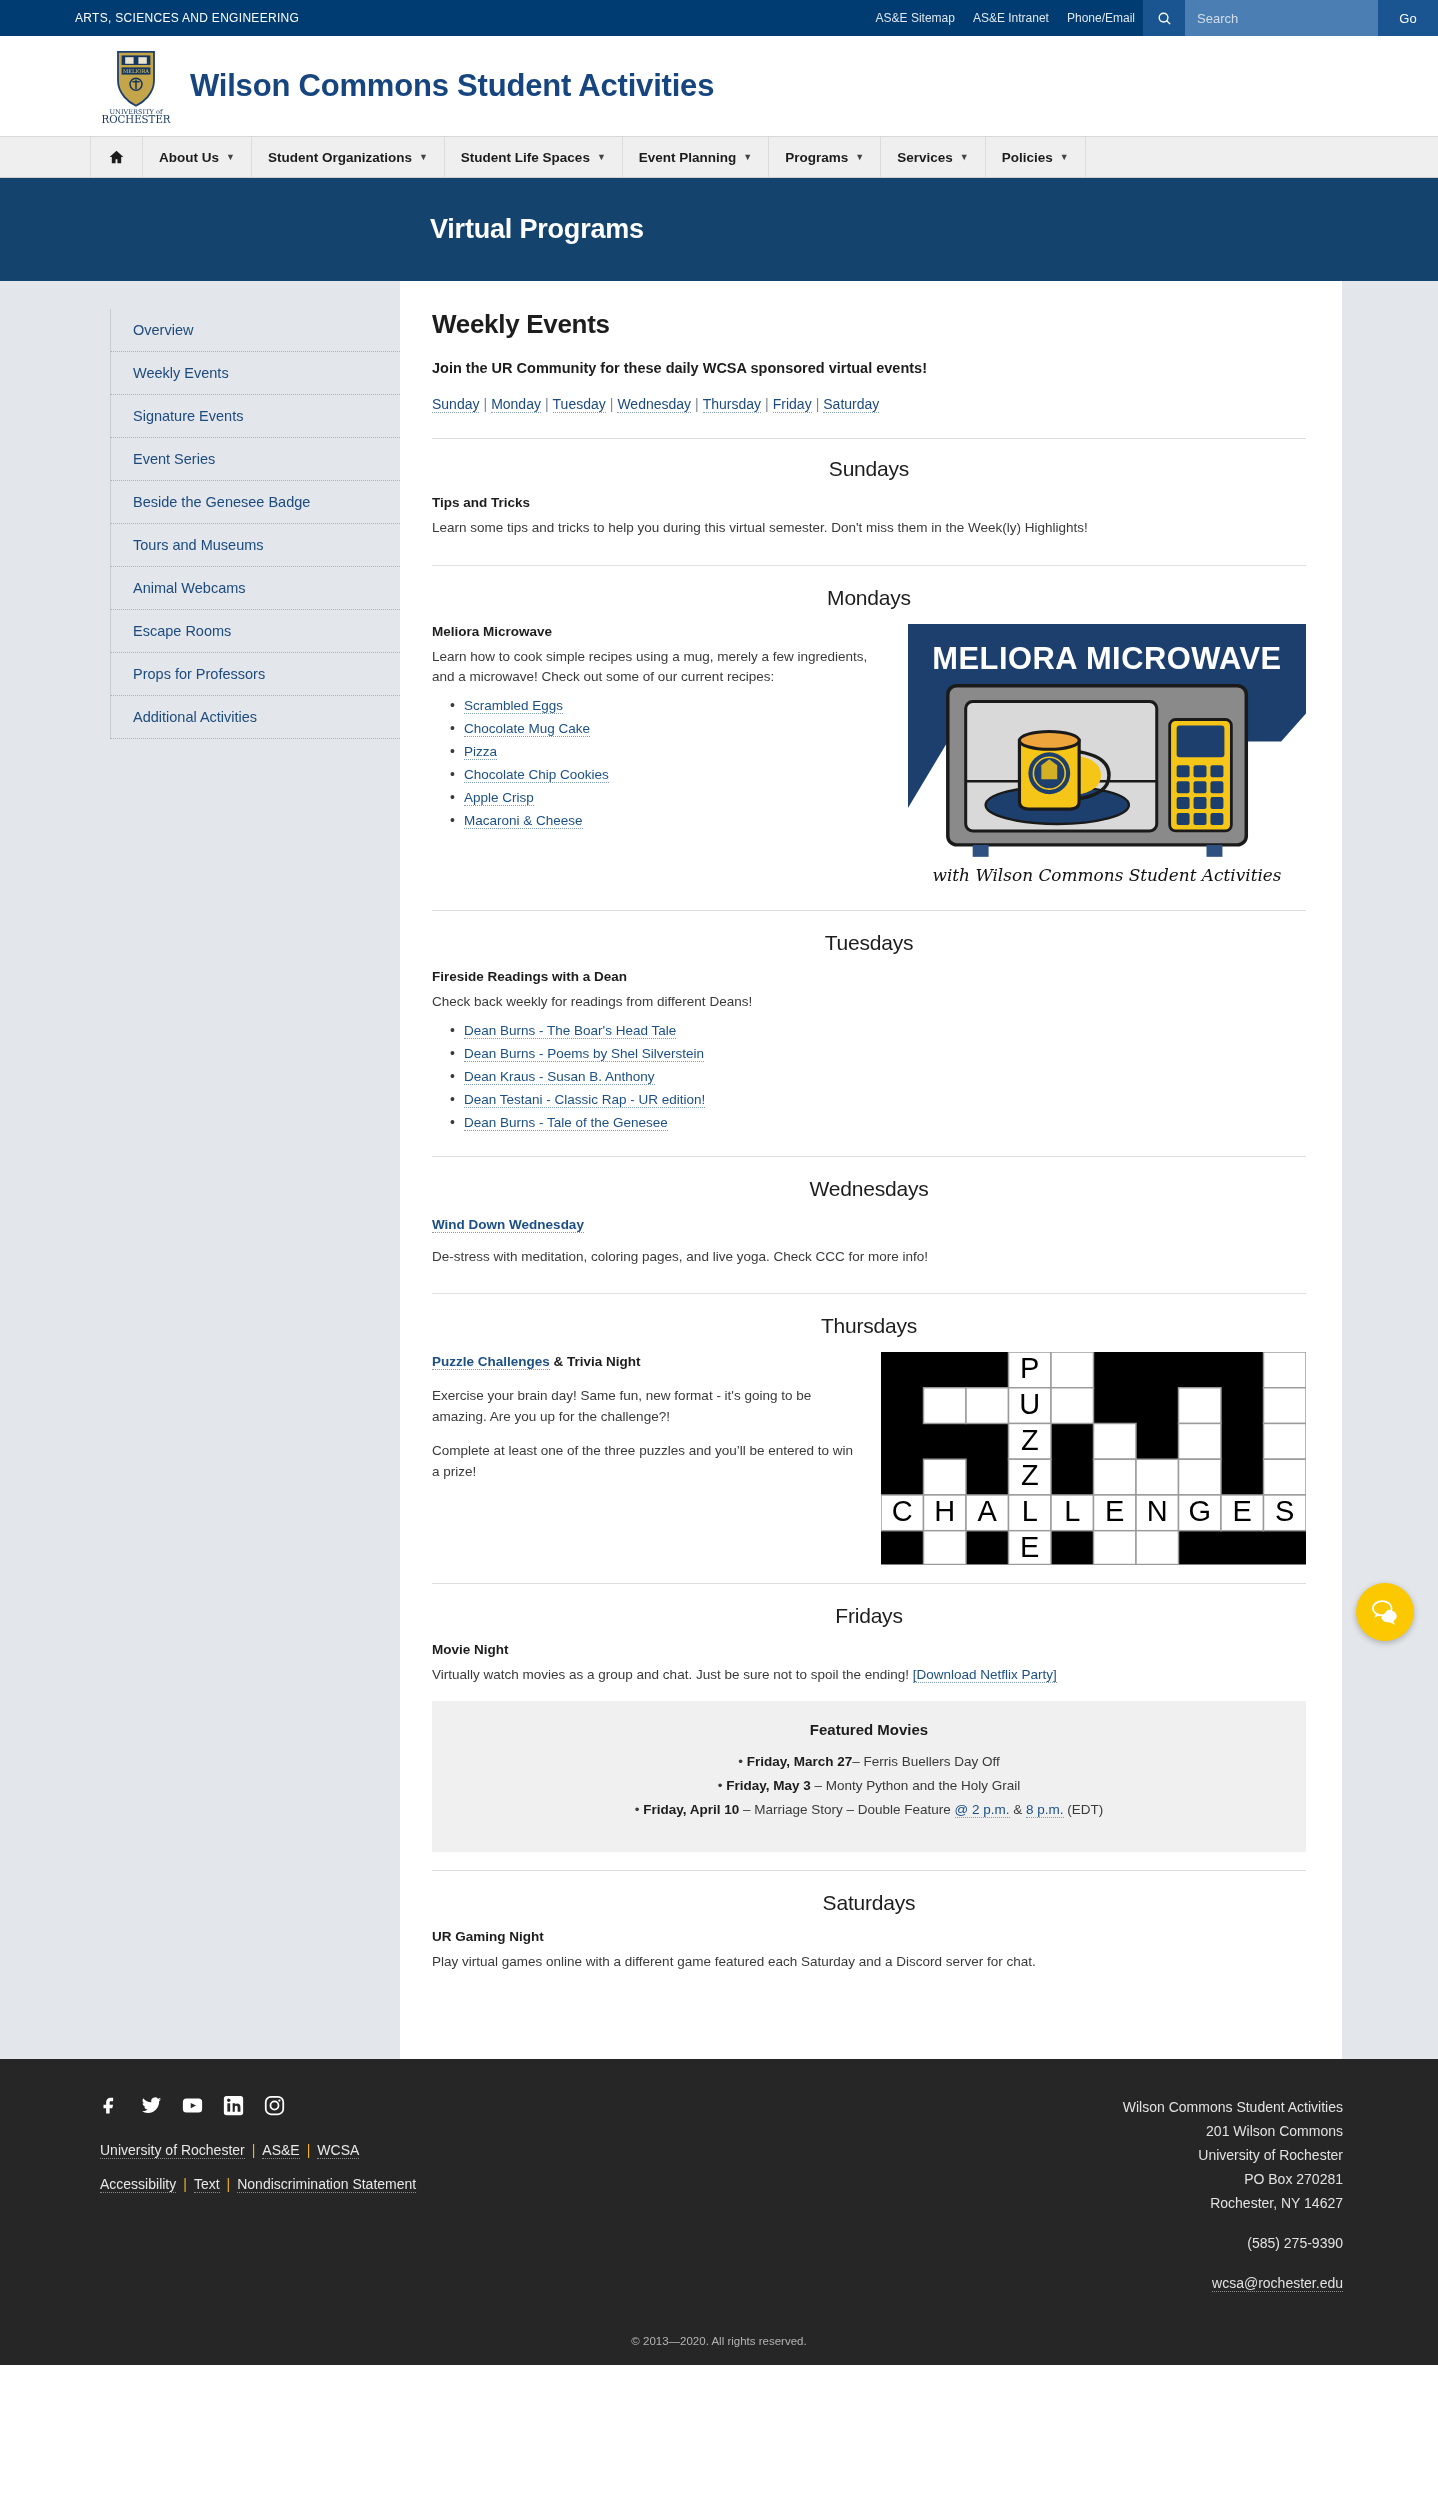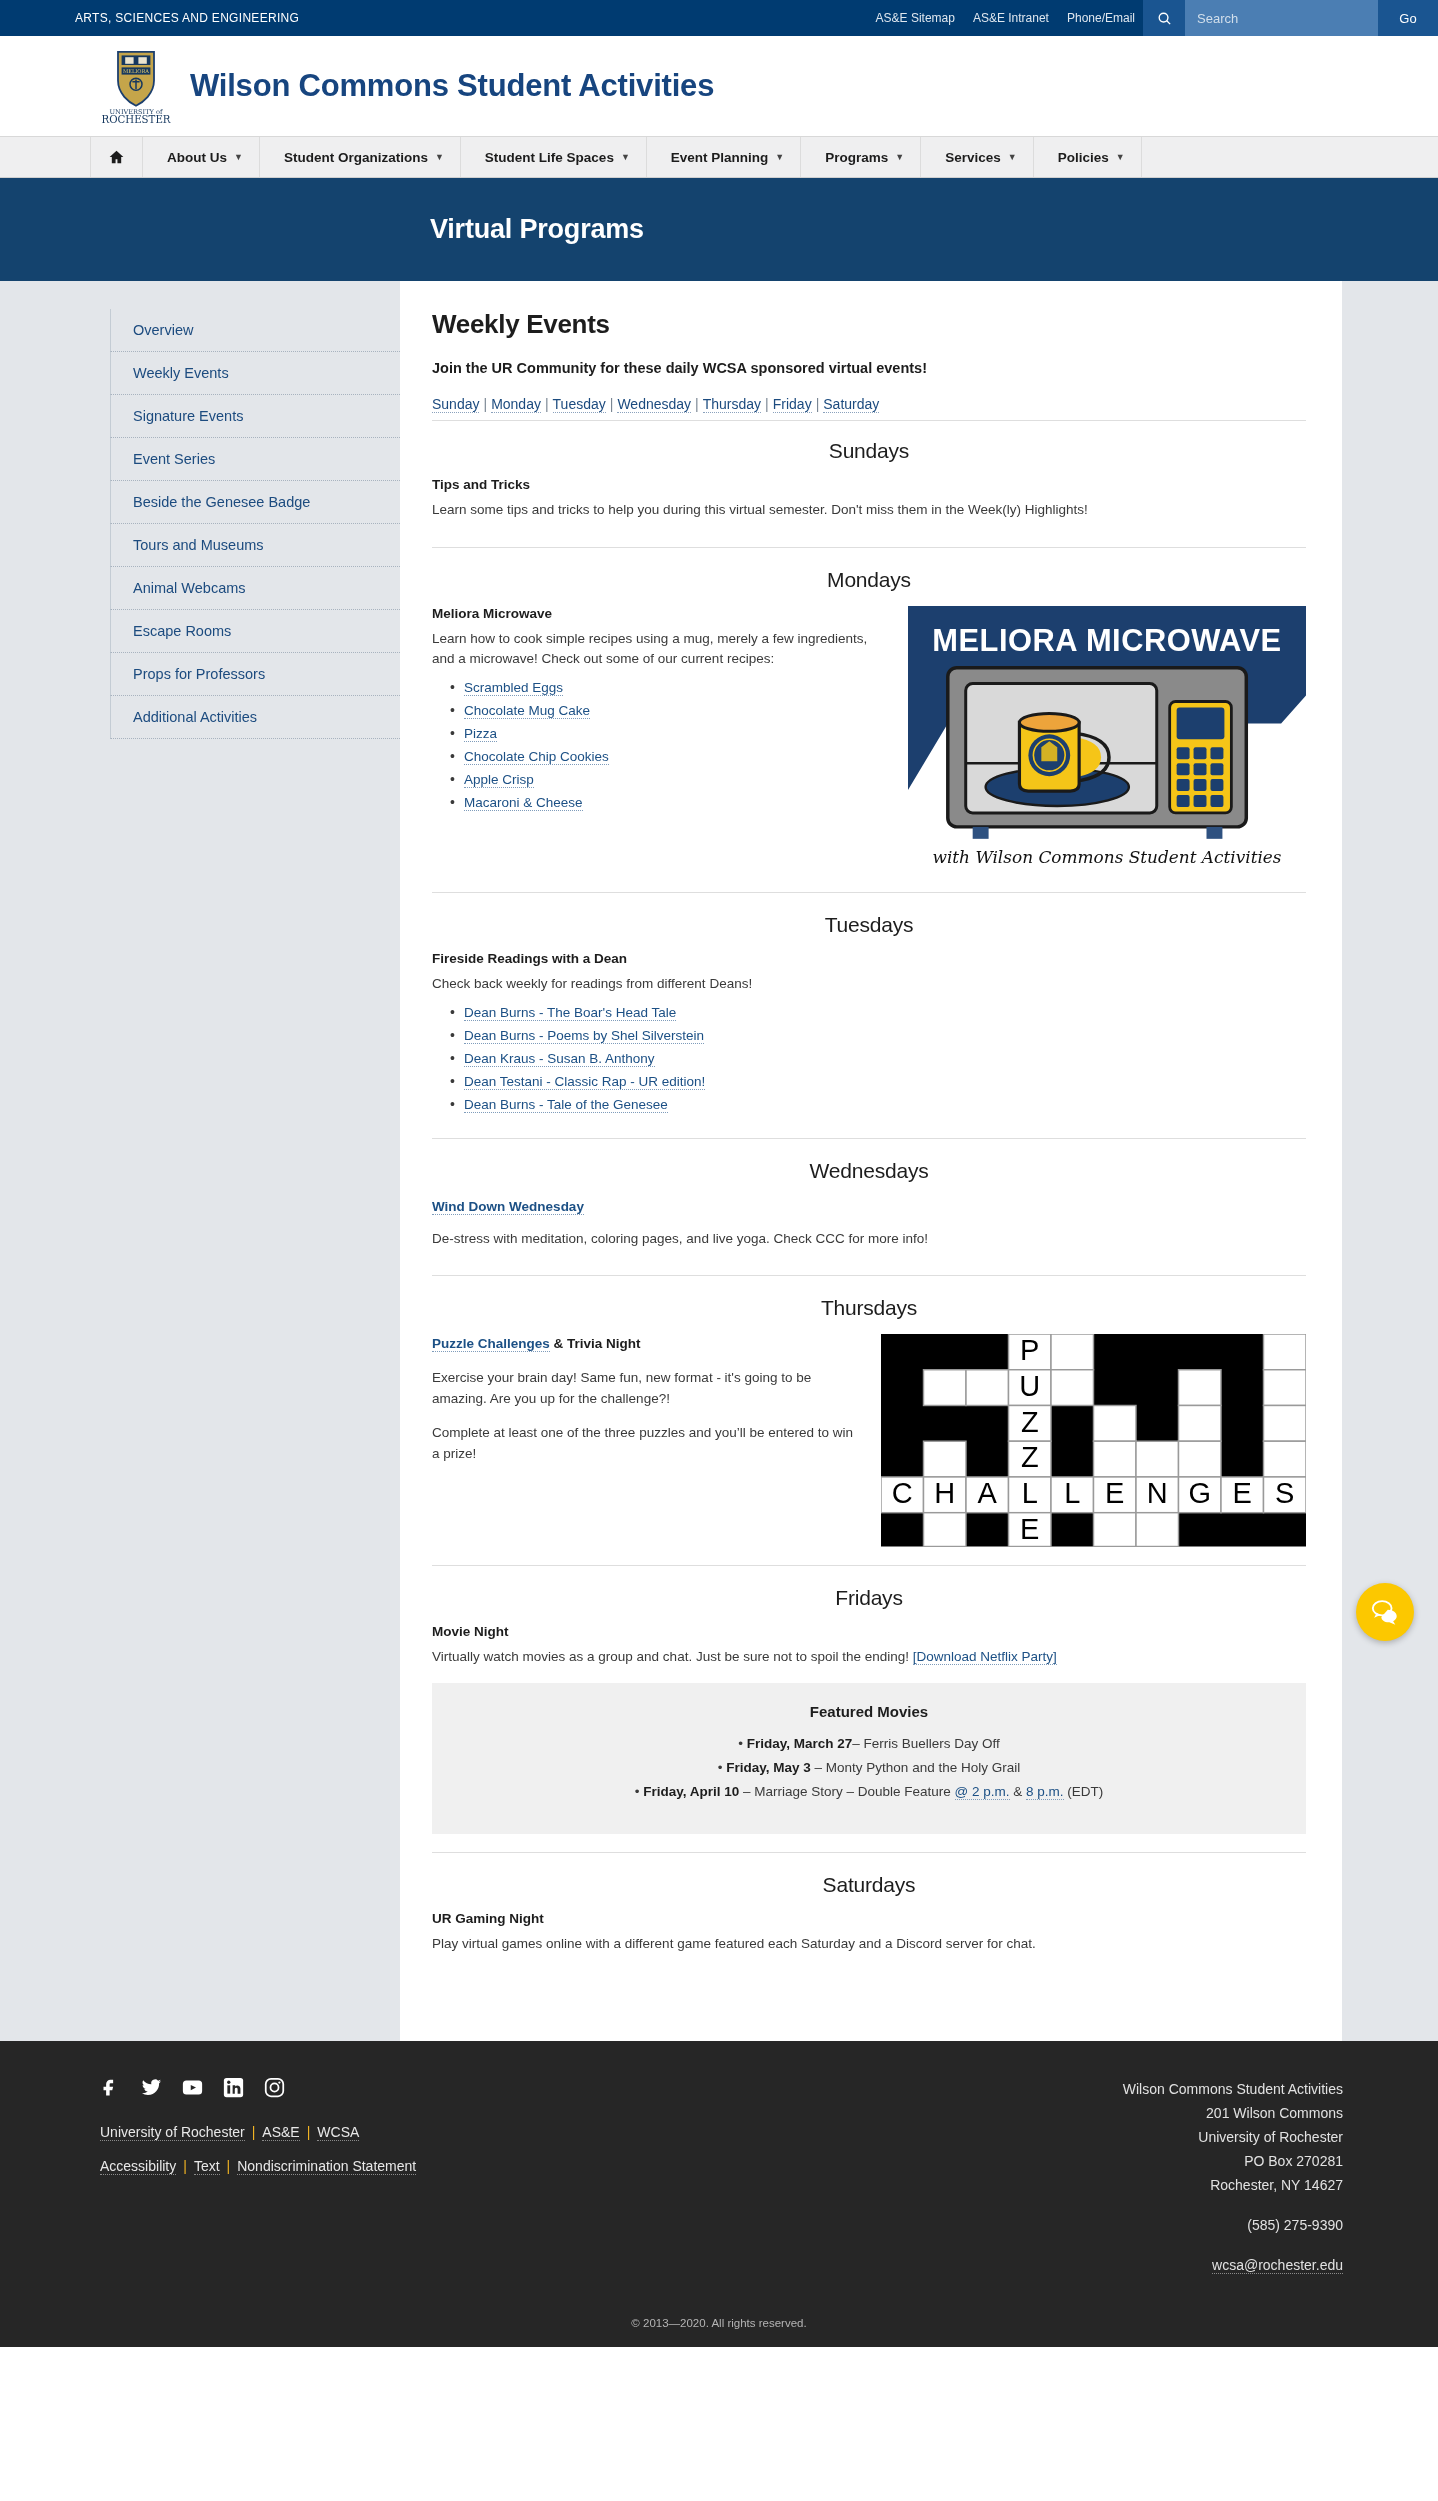--- a/index.html
+++ b/index.html
@@ -84,21 +84,20 @@
   }
 
   
   .mainnav {
     background: #efeff0;
     border-top: 1px solid #d8d8d8;
     border-bottom: 1px solid #d0d0d0;
     height: 42px;
     display: flex;
     padding-left: 90px;
-    gap: 8px;
   }
   .nav-item {
     display: flex;
     align-items: center;
     gap: 7px;
     padding: 0 16px;
     font-size: 13.5px;
     font-weight: bold;
     color: #1c1c1c;
     border-right: 1px solid #dcdcdc;
@@ -167,21 +166,21 @@
   }
   p.lead {
     font-size: 14.5px;
     font-weight: bold;
     color: #1d1d1d;
     margin-bottom: 20px;
   }
   .daylinks {
     font-size: 14px;
     color: #1c4b7f;
-    padding-bottom: 8px;
+    padding-bottom: 26px;
     border-bottom: 1px solid #dedede;
     margin-bottom: 18px;
   }
   .daylinks a {
     color: #1c4b7f;
     text-decoration: none;
     border-bottom: 1px dotted #8ba2bd;
     cursor: pointer;
   }
   .daylinks .sep { color: #7b8794; padding: 0 4px; border: none; }

